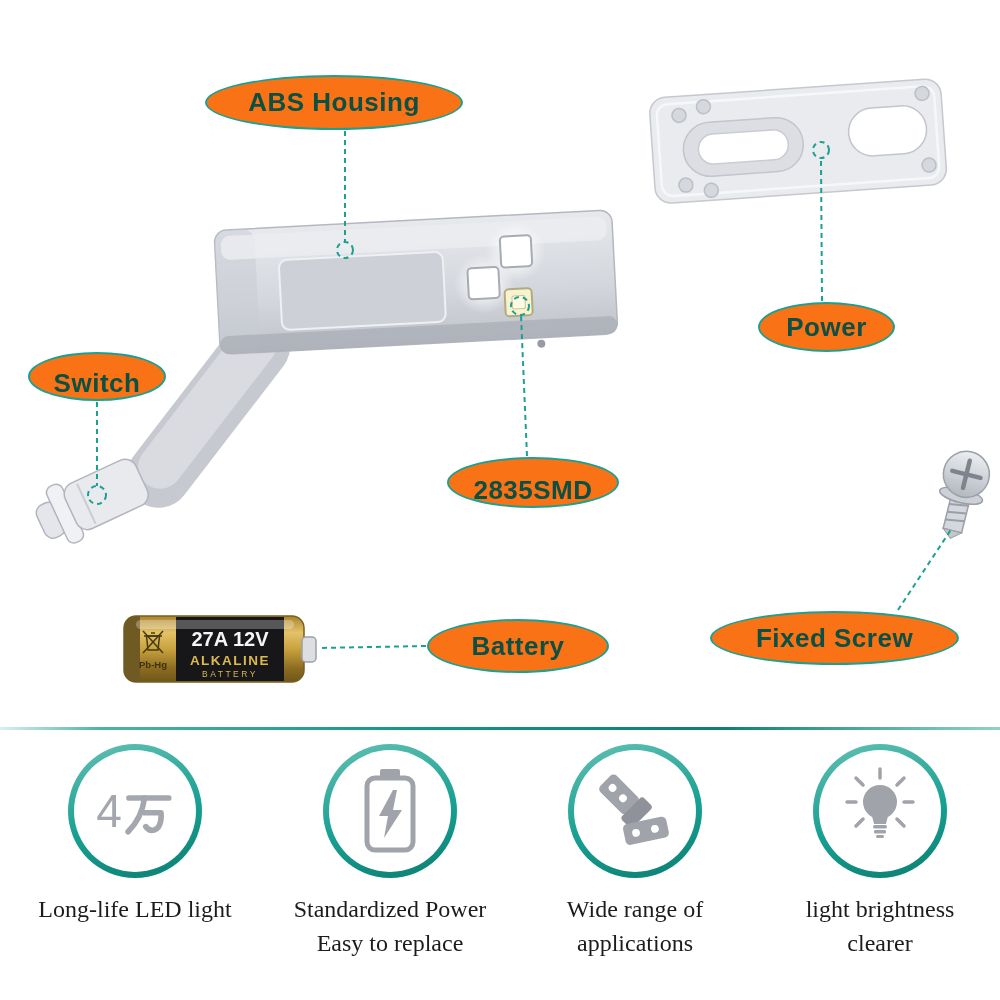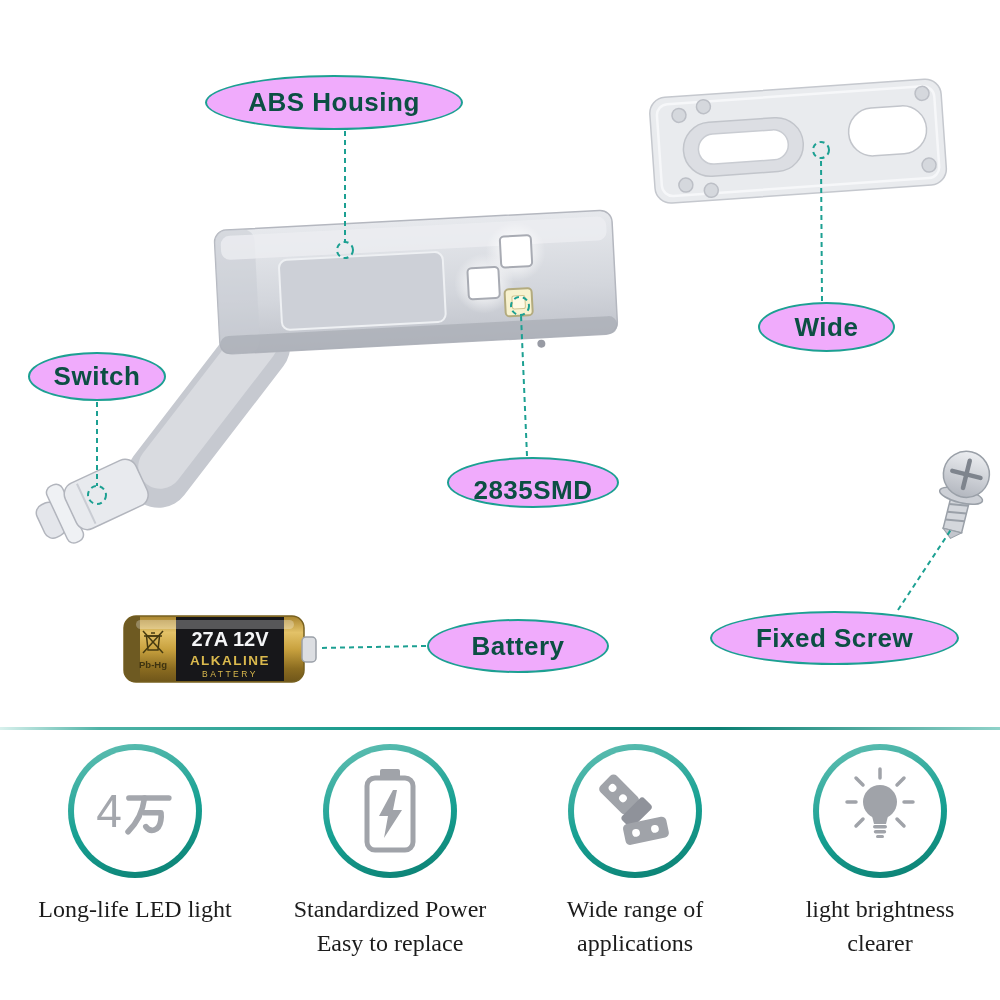--- a/index.html
+++ b/index.html
@@ -6,28 +6,28 @@
   html,body { width:1000px; height:1000px; overflow:hidden; background:#fff;
               font-family:"Liberation Sans", sans-serif; }
   .canvas { position:relative; width:1000px; height:1000px; background:#fff; }
   .layer { position:absolute; top:0; left:0; }
   .art    { z-index:1; }
   .leaders{ z-index:2; }
 
   .callout {
     position:absolute; z-index:3;
     border:2px solid #1ca092; border-radius:50%;
-    background:#f0abfc;
+    background:#f97316;
     display:flex; align-items:center; justify-content:center;
     font-weight:bold; font-size:26px; letter-spacing:0.5px;
     color:#0c4f43;
   }
   #co-abs   { left:205px; top:75px;  width:258px; height:55px; }
   #co-base  { left:758px; top:302px; width:137px; height:50px; }
-  #co-switch{ left:28px;  top:352px; width:138px; height:49px; }
+  #co-switch{ left:28px;  top:352px; width:138px; height:49px;align-items:flex-end; }
   #co-smd   { left:447px; top:457px; width:172px; height:51px;align-items:flex-end; }
   #co-batt  { left:427px; top:619px; width:182px; height:54px; }
   #co-screw { left:710px; top:611px; width:249px; height:54px;text-align:right; }
 
   .separator {
     position:absolute; z-index:1; left:0; top:727px; width:1000px; height:3px;
     background:linear-gradient(90deg,#d9f1ed 0%,#4eb3a6 10%,#13988a 40%,#0c8073 72%,#8fd2c9 100%);
   }
 
   .feature { position:absolute; top:744px; width:260px; z-index:2;
@@ -156,21 +156,21 @@
       <circle cx="520" cy="306" r="9"></circle>
       <line x1="426" y1="646" x2="318" y2="648"></line>
       <line x1="898" y1="610" x2="952" y2="528"></line>
     </g>
   </svg>
 
   <div class="callout" id="co-abs">
     <span>ABS Housing</span>
   </div>
   <div class="callout" id="co-base">
-    <span>Wide</span>
+    <span>Power</span>
   </div>
   <div class="callout" id="co-switch">
     <span>Switch</span>
   </div>
   <div class="callout" id="co-smd">
     <span>2835SMD</span>
   </div>
   <div class="callout" id="co-batt">
     <span>Battery</span>
   </div>

